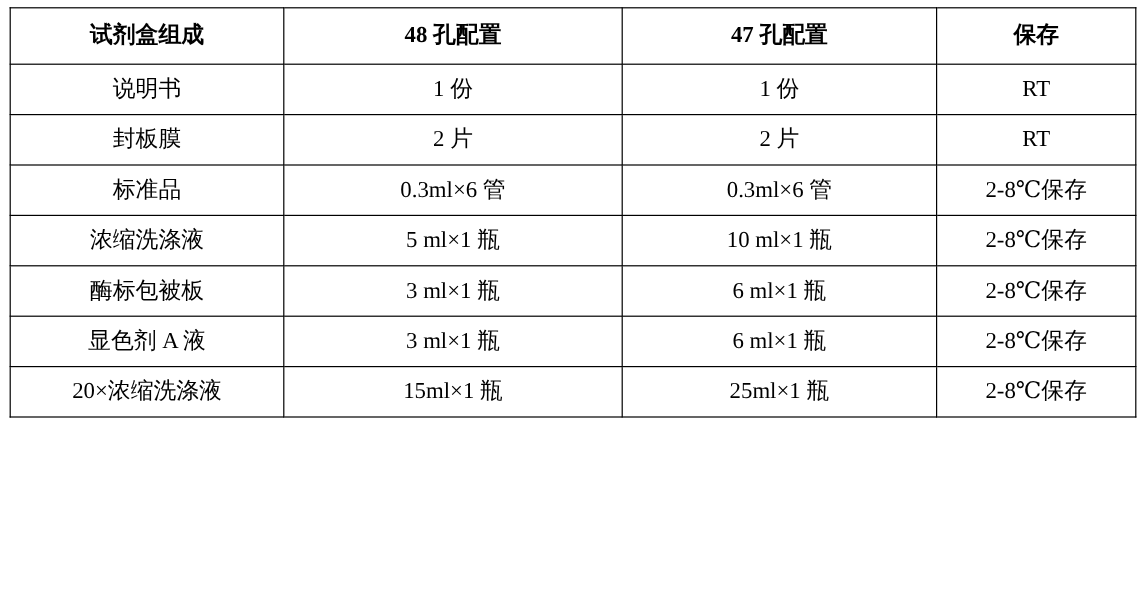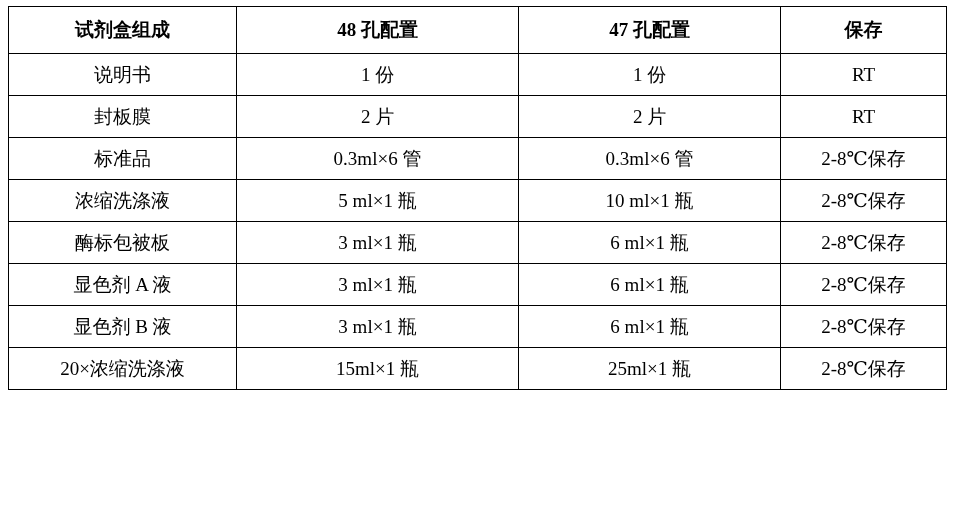--- a/index.html
+++ b/index.html
@@ -98,26 +98,20 @@
         <td>6 ml×1 瓶</td>
         <td>2-8℃保存</td>
       </tr>
       <tr>
         <td>显色剂 A 液</td>
         <td>3 ml×1 瓶</td>
         <td>6 ml×1 瓶</td>
         <td>2-8℃保存</td>
       </tr>
       <tr>
-        <td>显色剂 B 液</td>
-        <td>3 ml×1 瓶</td>
-        <td>6 ml×1 瓶</td>
-        <td>2-8℃保存</td>
-      </tr>
-      <tr>
         <td>20×浓缩洗涤液</td>
         <td>15ml×1 瓶</td>
         <td>25ml×1 瓶</td>
         <td>2-8℃保存</td>
       </tr>
     </tbody>
   </table>
 </div>
 
 </body></html>

